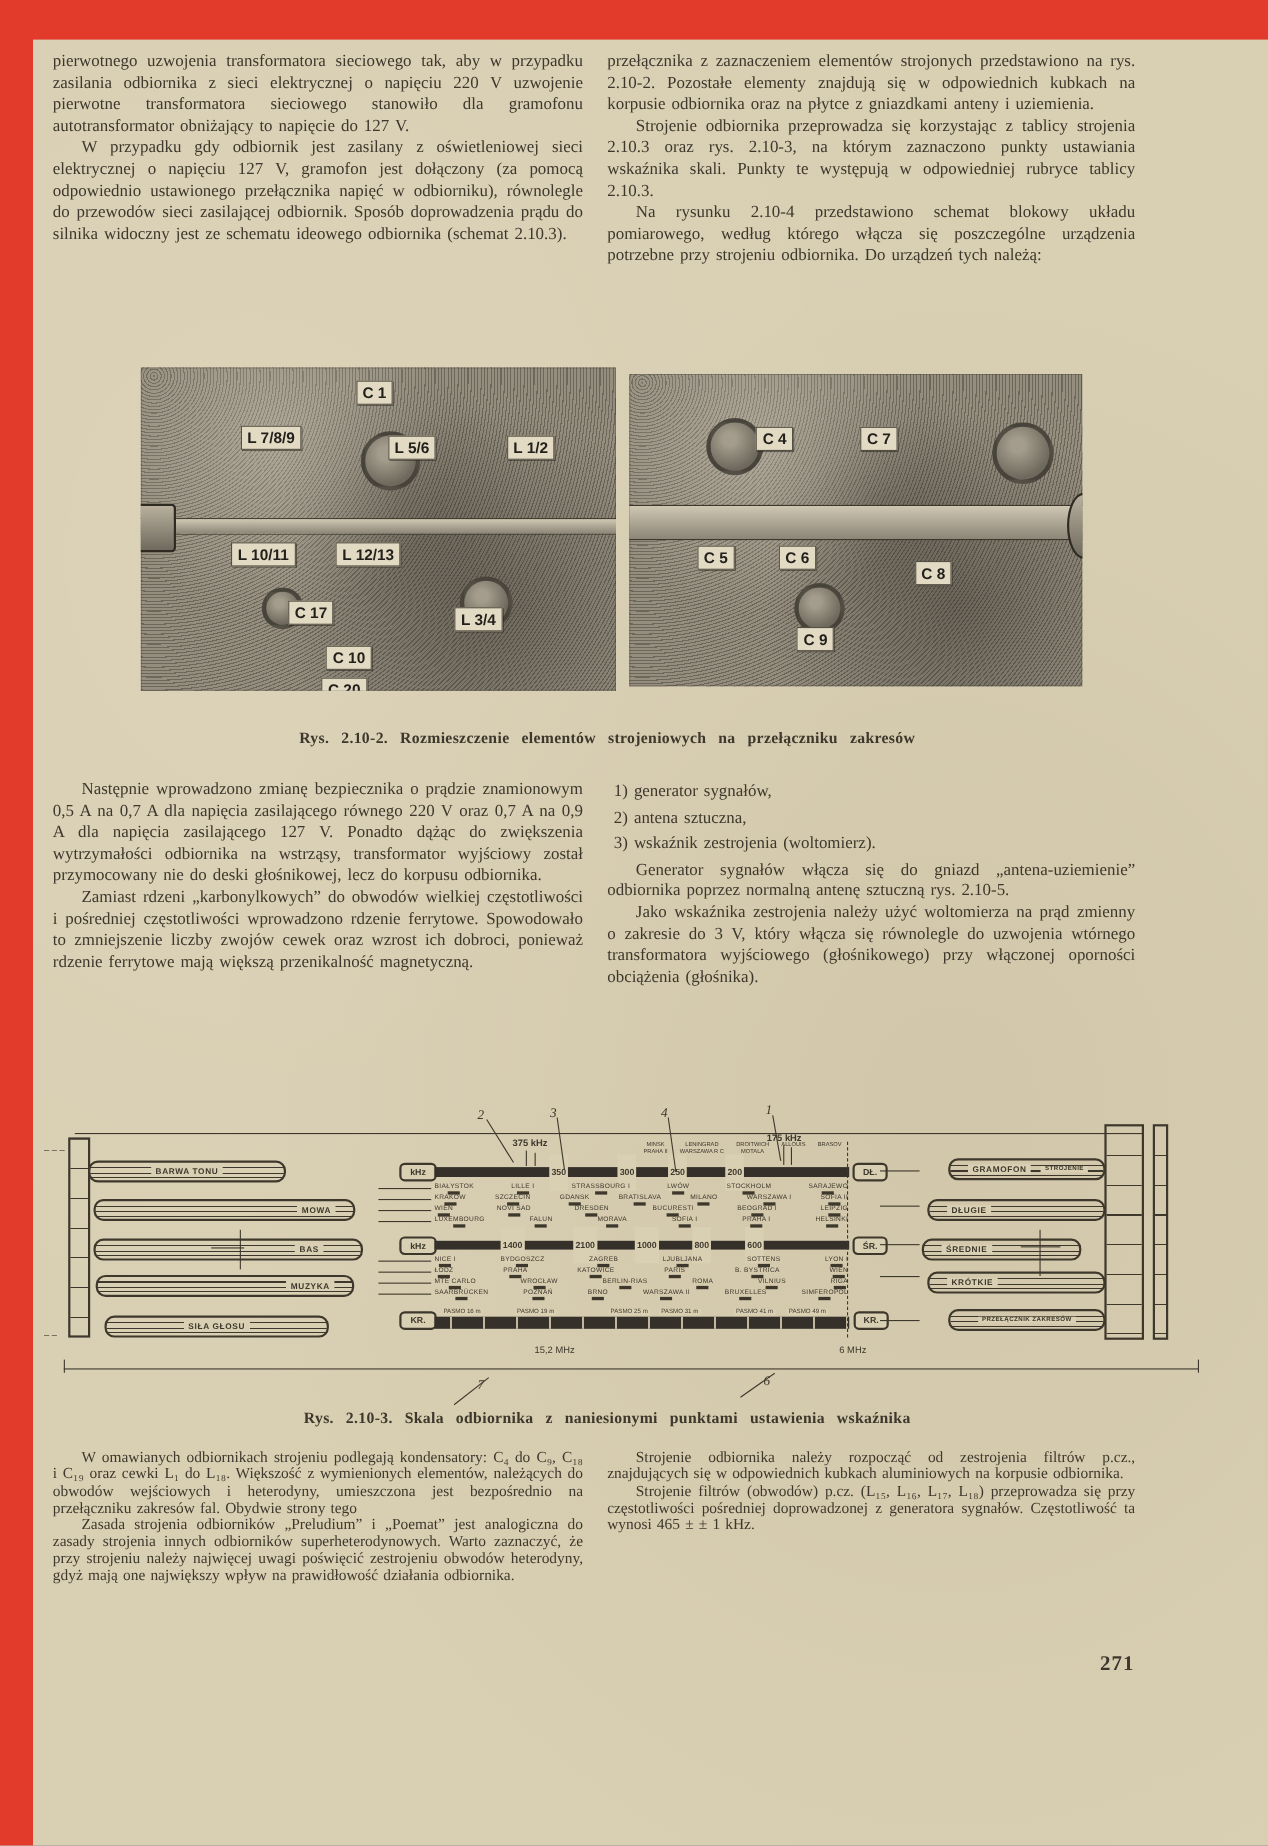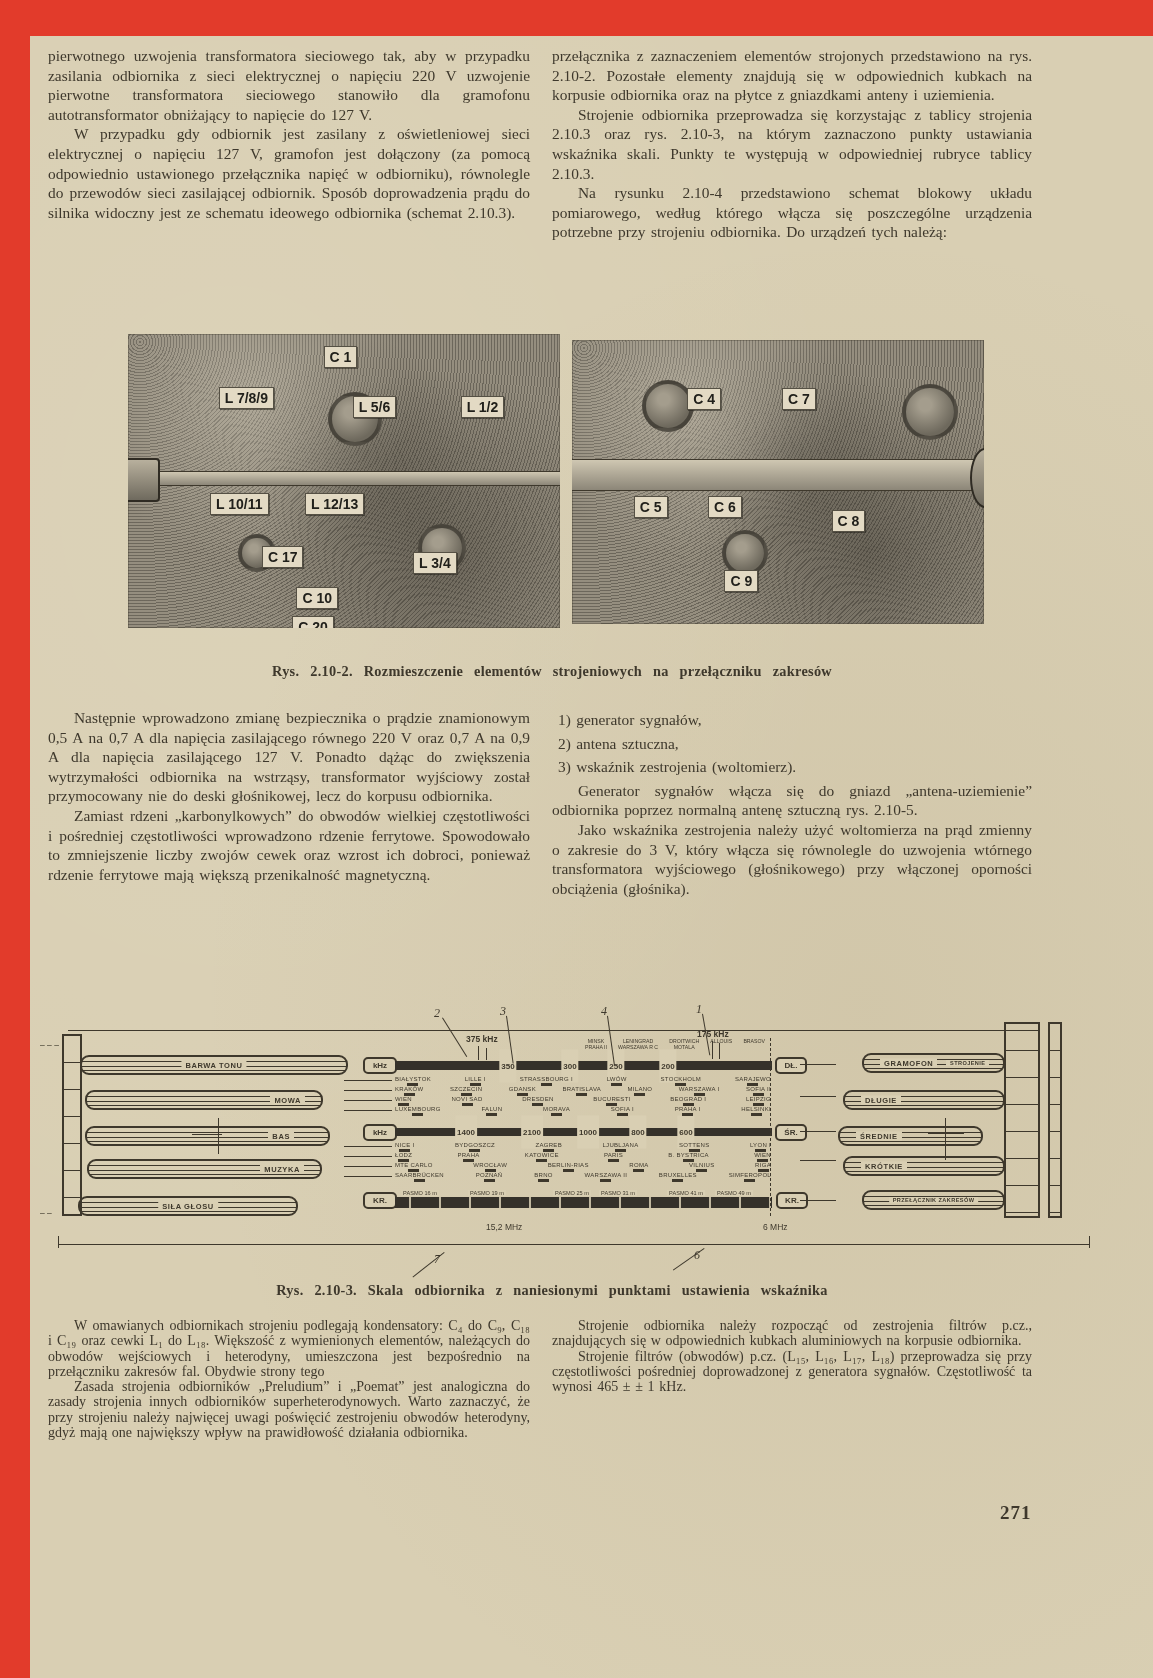--- a/index.html
+++ b/index.html
@@ -151,33 +151,33 @@
   <figure class="dial" id="dialFig">
       <div class="hline" style="left: 68px; top: 30px; width: 972px;"></div>
       <div class="hline" style="left: 58px; top: 244px; width: 1032px;"></div>
       <div class="vline" style="left: 58px; top: 236px; height: 12px;"></div>
       <div class="vline" style="left: 1089px; top: 236px; height: 12px;"></div>
       <div class="endbar" style="left: 62px; top: 34px; width: 20px; height: 182px;"></div>
       <div class="endbar" style="left: 1004px; top: 22px; width: 36px; height: 196px;"></div>
       <div class="endbar" style="left: 1048px; top: 22px; width: 14px; height: 196px;"></div>
       <div class="mark" style="left: 40px; top: 40px;">– – –</div>
       <div class="mark" style="left: 40px; top: 208px;">– –</div>
-      <div class="pill" style="left: 80px; top: 55px; width: 268px;">
+      <div class="pill" style="left: 80px; top: 55px; width: 180px;">
         <span class="pill-lbl c">BARWA TONU</span>
       </div>
       <div class="pill" style="left: 85px; top: 90px; width: 238px;">
         <span class="pill-lbl r">MOWA</span>
       </div>
       <div class="pill" style="left: 85px; top: 126px; width: 245px;">
         <span class="pill-lbl r2">BAS</span>
       </div>
       <div class="pill" style="left: 87px; top: 159px; width: 235px;">
         <span class="pill-lbl r">MUZYKA</span>
       </div>
-      <div class="pill" style="left: 78px; top: 196px; width: 220px; text-align: right;">
+      <div class="pill" style="left: 95px; top: 196px; width: 204px; text-align: right;">
         <span class="pill-lbl c">SIŁA GŁOSU</span>
       </div>
       <div class="pill" style="left: 862px; top: 53px; width: 143px;">
         <span class="pill-lbl l">GRAMOFON</span>
         <span class="pill-lbl tiny" style="left: 82px;">STROJENIE</span>
       </div>
       <div class="pill" style="left: 843px; top: 90px; width: 162px;">
         <span class="pill-lbl l">DŁUGIE</span>
       </div>
       <div class="pill" style="left: 838px; top: 126px; width: 145px;">

